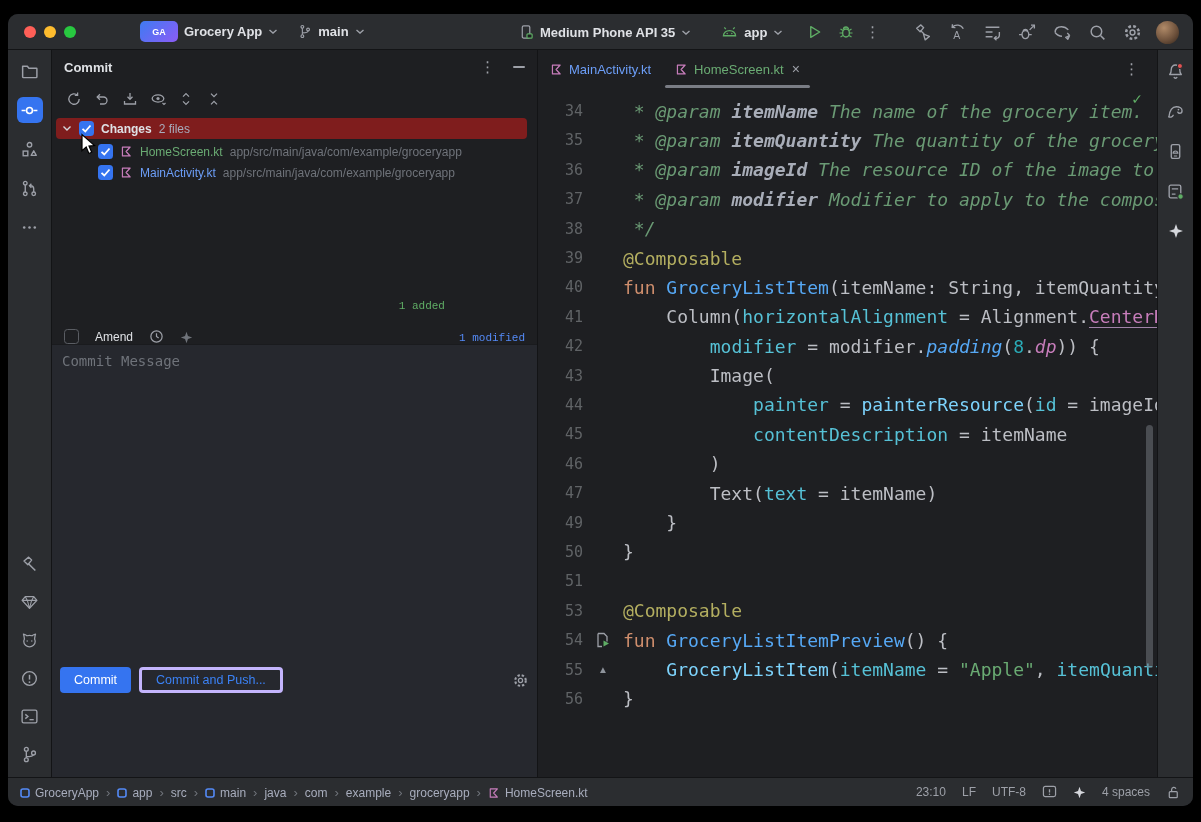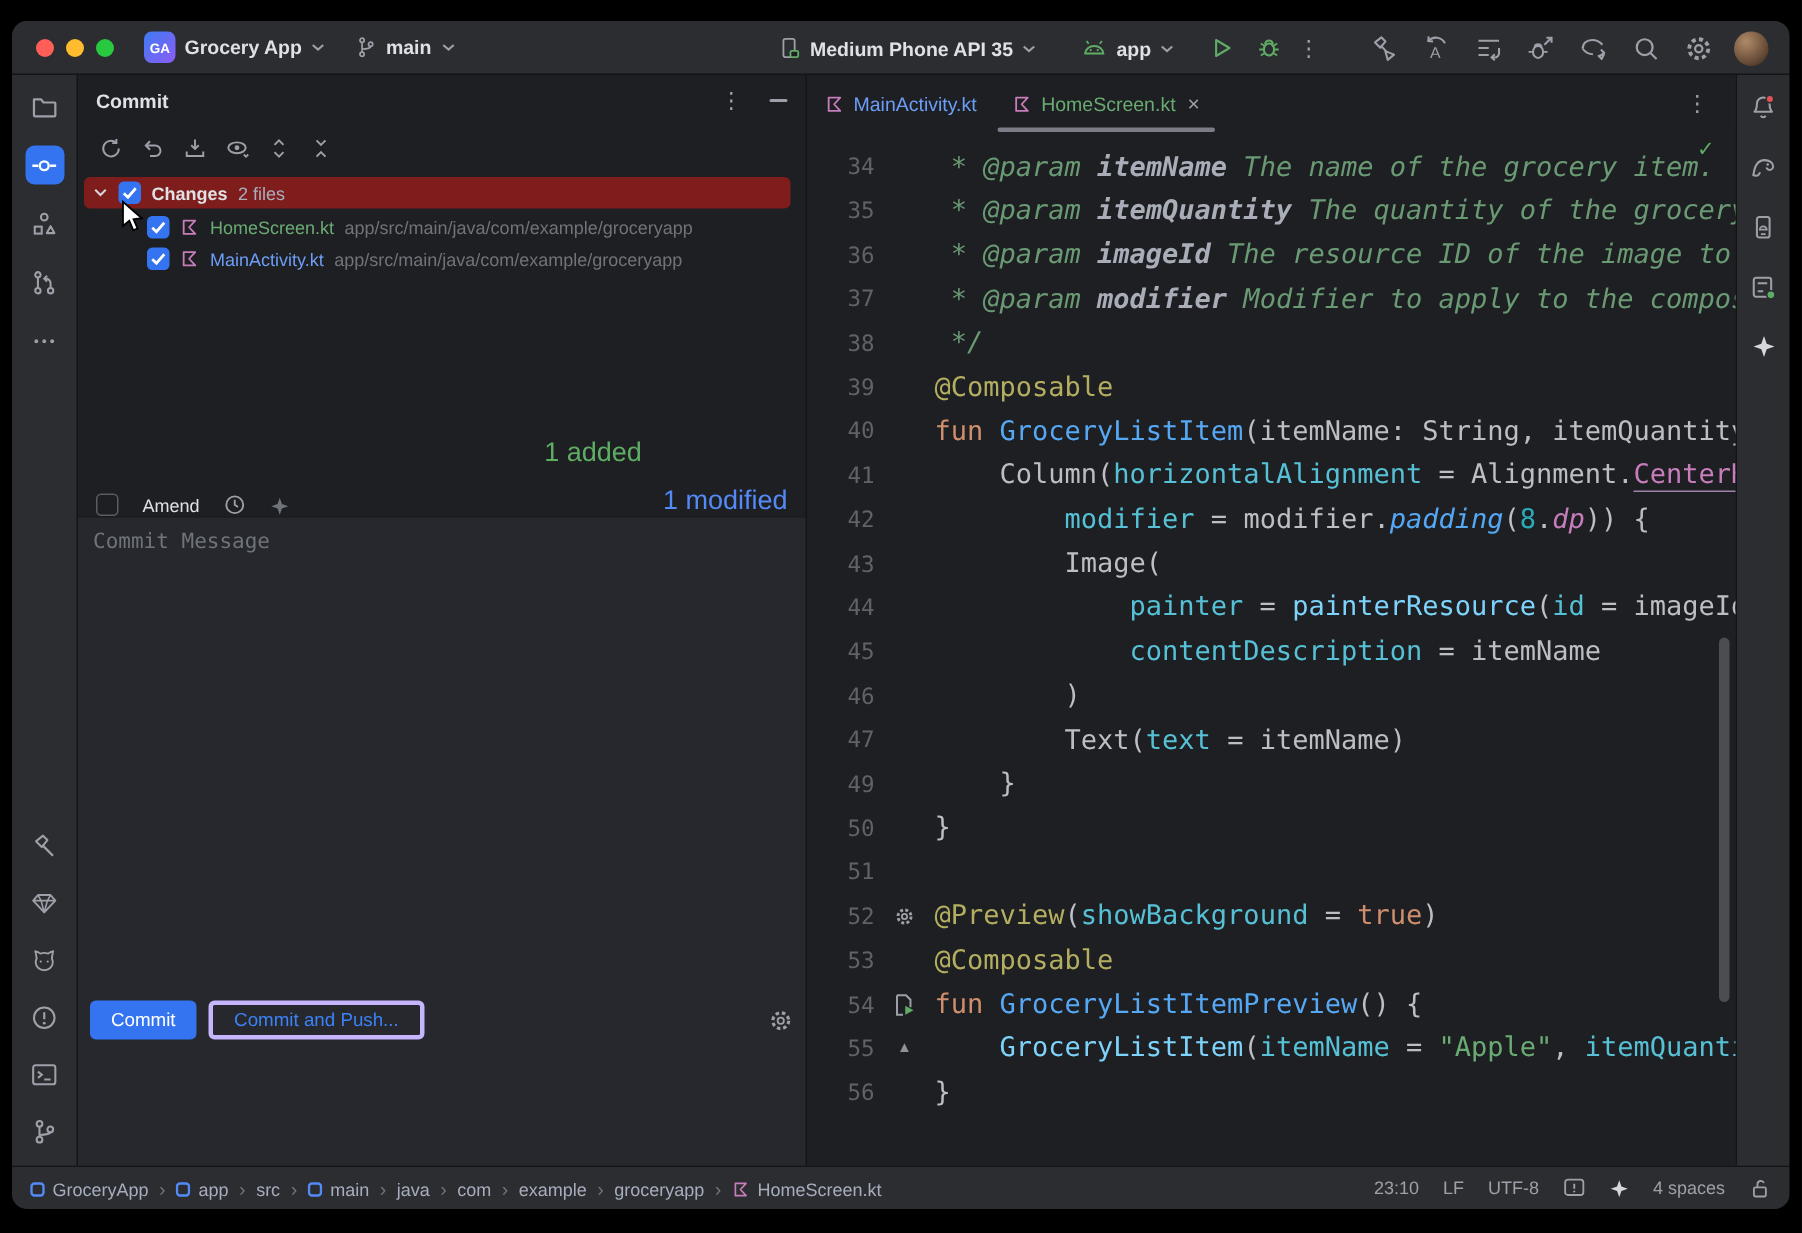--- a/index.html
+++ b/index.html
@@ -8,22 +8,22 @@
   .window { position:absolute; left:8px; top:14px; width:1185px; height:792px;
     background:#1E1F22; border-radius:10px; overflow:hidden; color:#DFE1E5; }
 
   
   .titlebar { position:relative; height:36px; background:#2B2D30; border-bottom:1px solid #131416;
     display:flex; align-items:center; }
   .traffic { display:flex; gap:8px; padding:0 14px 0 16px; }
   .light { width:12px; height:12px; border-radius:50%; display:inline-block; }
   .light.red{background:#FF5F57}.light.yellow{background:#FEBC2E}.light.green{background:#28C840}
   .tb-group { display:flex; align-items:center; gap:6px; padding:3px 6px; border-radius:5px; }
-  .ga-badge { width:21px; height:21px; border-radius:5px; background:linear-gradient(135deg,#3E7BF2,#8B5CF6);
-    color:#fff; font-size:9px; font-weight:bold; display:flex; align-items:center; justify-content:center; }
+  .ga-badge { width:38px; height:21px; border-radius:5px; background:linear-gradient(135deg,#3E7BF2,#8B5CF6);
+    color:#fff; font-size:9px; font-weight:bold; display:flex; align-items:center; justify-content:center;margin-left:44px; }
   .tb-label { font-size:13px; font-weight:600; color:#DFE1E5; }
   .tb-center { position:absolute; left:505px; top:0; height:36px; display:flex; align-items:center; gap:4px; }
   .tb-right { position:absolute; right:14px; top:0; height:36px; display:flex; align-items:center; gap:13px; }
   .icon-btn { display:flex; align-items:center; justify-content:center; width:22px; height:22px; border-radius:4px; }
   .avatar { width:23px; height:23px; border-radius:50%;
     background:radial-gradient(circle at 35% 30%, #b08a68, #6b4f3a 60%, #2f241c); }
   .vdots { color:#9DA0A8; font-size:15px; letter-spacing:0; padding:0 4px; }
 
   
   .main { display:flex; height:727px; }
@@ -49,21 +49,21 @@
   .tree-row.file { padding-left:46px; }
   .cb { width:15px; height:15px; border-radius:3.5px; flex:none; position:relative; }
   .cb.checked { background:#3574F0; }
   .cb.unchecked { background:transparent; border:1.5px solid #5A5D63; }
   .row-label { font-weight:700; color:#DFE1E5; }
   .row-count { color:#A8ADBD; }
   .fname.added { color:#6AAB73; }
   .fname.modified { color:#6C9EF8; }
   .fpath { color:#6F737A; }
   .cp-amend { height:32px; display:flex; align-items:flex-end; gap:16px; padding:0 12px; font-size:12px; }
-  .amend-right { margin-left:auto; display:flex; gap:14px; font-size:18px; }
+  .amend-right { margin-left:auto; display:flex; gap:14px; font-size:11px;font-family:Liberation Mono, monospace; }
   .added-count { color:#5FAD65; }
   .modified-count { color:#548AF7;margin-top:32px; }
   .cp-message { height:240px; background:#26282E; border-top:1px solid #1A1B1E; padding:8px 10px; }
   .placeholder { font-family:"DejaVu Sans Mono", monospace; font-size:14px; color:#6F737A; }
   .cp-buttons { flex:1; background:#26282E; display:flex; align-items:center; gap:8px; padding:0 8px; }
   .btn { height:26px; border-radius:4px; font-size:12.5px; display:flex; align-items:center; padding:0 14px; }
   .btn.primary { background:#3574F0; color:#fff; }
   .btn.secondary { border:3px solid #c4b5fd; color:#3b82f6; }
   .cp-buttons .gear-right { margin-left:auto; }
 
@@ -484,24 +484,20 @@
             <div class="code-row"><div class="line-num">41</div><div class="gut-slot"></div><div class="code-text"><span class="t-pl">    Column(</span><span class="t-na">horizontalAlignment</span><span class="t-pl"> = Alignment.</span><span class="t-fieldu">CenterH</span></div></div>
             <div class="code-row"><div class="line-num">42</div><div class="gut-slot"></div><div class="code-text"><span class="t-pl">        </span><span class="t-na">modifier</span><span class="t-pl"> = modifier.</span><span class="t-ext">padding</span><span class="t-pl">(</span><span class="t-n">8</span><span class="t-pl">.</span><span class="t-field">dp</span><span class="t-pl">)) {</span></div></div>
             <div class="code-row"><div class="line-num">43</div><div class="gut-slot"></div><div class="code-text"><span class="t-pl">        Image(</span></div></div>
             <div class="code-row"><div class="line-num">44</div><div class="gut-slot"></div><div class="code-text"><span class="t-pl">            </span><span class="t-na">painter</span><span class="t-pl"> = </span><span class="t-green">painterResource</span><span class="t-pl">(</span><span class="t-na">id</span><span class="t-pl"> = imageId</span></div></div>
             <div class="code-row"><div class="line-num">45</div><div class="gut-slot"></div><div class="code-text"><span class="t-pl">            </span><span class="t-na">contentDescription</span><span class="t-pl"> = itemName</span></div></div>
             <div class="code-row"><div class="line-num">46</div><div class="gut-slot"></div><div class="code-text"><span class="t-pl">        )</span></div></div>
             <div class="code-row"><div class="line-num">47</div><div class="gut-slot"></div><div class="code-text"><span class="t-pl">        Text(</span><span class="t-na">text</span><span class="t-pl"> = itemName)</span></div></div>
             <div class="code-row"><div class="line-num">49</div><div class="gut-slot"></div><div class="code-text"><span class="t-pl">    }</span></div></div>
             <div class="code-row"><div class="line-num">50</div><div class="gut-slot"></div><div class="code-text"><span class="t-pl">}</span></div></div>
             <div class="code-row"><div class="line-num">51</div><div class="gut-slot"></div><div class="code-text"></div></div>
-            <div class="code-row"><div class="line-num">52</div><div class="gut-slot"><svg class="ic" width="14" height="14" viewBox="0 0 16 16">
-                  <circle cx="8" cy="8" r="2" fill="none" stroke="#9DA0A8" stroke-width="1.4"></circle>
-                  <circle cx="8" cy="8" r="5" fill="none" stroke="#9DA0A8" stroke-width="2.2" stroke-dasharray="2.3 1.7"></circle>
-                </svg></div><div class="code-text"><span class="t-ann">@Preview</span><span class="t-pl">(</span><span class="t-na">showBackground</span><span class="t-pl"> = </span><span class="t-kw">true</span><span class="t-pl">)</span></div></div>
             <div class="code-row"><div class="line-num">53</div><div class="gut-slot"></div><div class="code-text"><span class="t-ann">@Composable</span></div></div>
             <div class="code-row"><div class="line-num">54</div><div class="gut-slot"><svg class="ic" width="16" height="16" viewBox="0 0 16 16">
                   <path d="M3 1.5h6l3 3v5" fill="none" stroke="#9DA0A8" stroke-width="1.3"></path>
                   <path d="M3 1.5v13h4" fill="none" stroke="#9DA0A8" stroke-width="1.3"></path>
                   <path d="M8.5 8.5l5.5 3-5.5 3z" fill="#5FAD65"></path>
                 </svg></div><div class="code-text"><span class="t-kw">fun </span><span class="t-fn">GroceryListItemPreview</span><span class="t-pl">() {</span></div></div>
             <div class="code-row"><div class="line-num">55</div><div class="gut-slot"><span class="up-marker">▲</span></div><div class="code-text"><span class="t-pl">    </span><span class="t-green">GroceryListItem</span><span class="t-pl">(</span><span class="t-na">itemName</span><span class="t-pl"> = </span><span class="t-str">"Apple"</span><span class="t-pl">, </span><span class="t-na">itemQuanti</span></div></div>
             <div class="code-row"><div class="line-num">56</div><div class="gut-slot"></div><div class="code-text"><span class="t-pl">}</span></div></div>
           </div>
         <div class="insp-check">✓</div>

